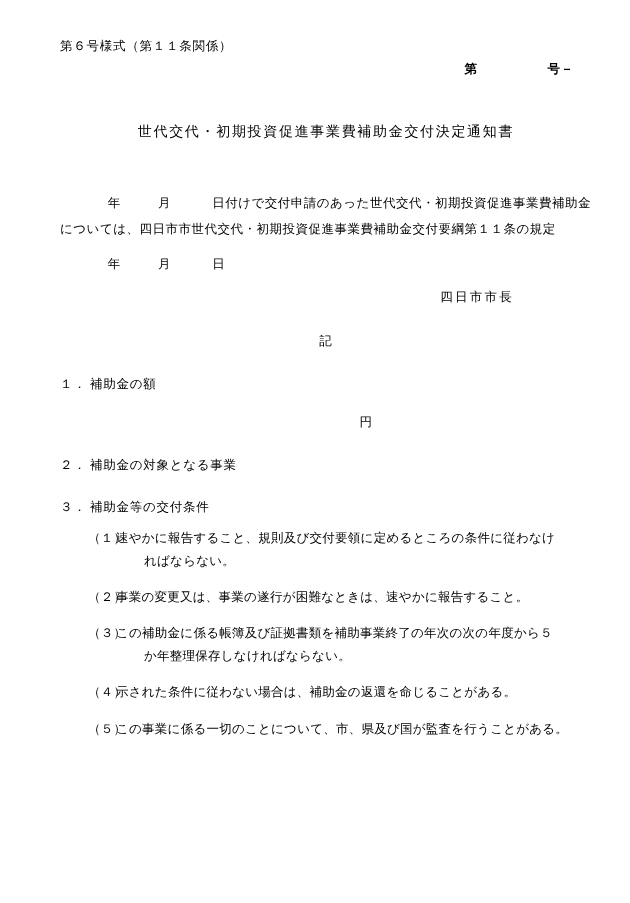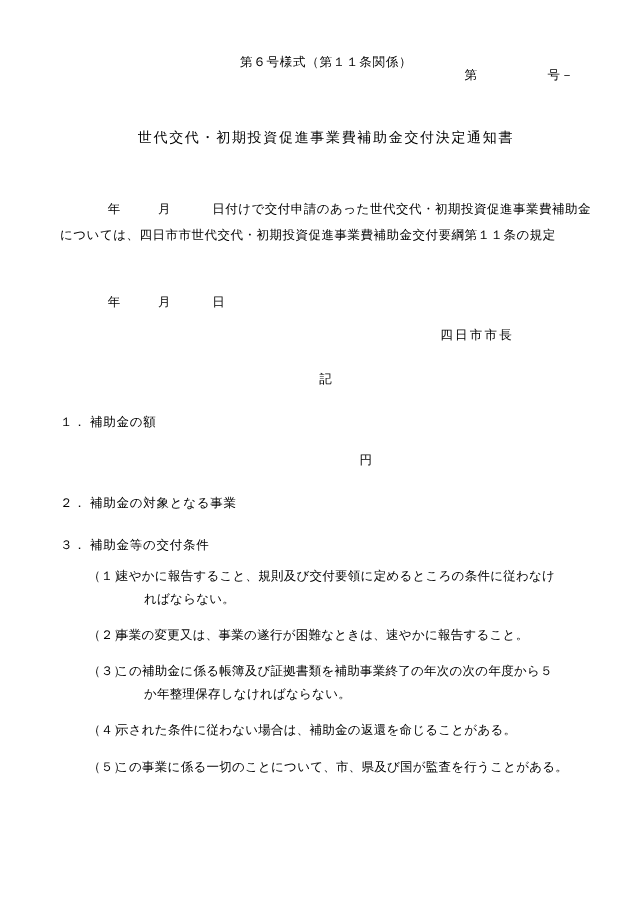--- a/index.html
+++ b/index.html
@@ -19,28 +19,28 @@
     box-sizing: border-box;
     padding: 40px 38px 40px 60px;
     font-size: 12.5px;
     line-height: 1.0;
     overflow: hidden;
   }
   .line {
     letter-spacing: 0.06em;
   }
   .row-form {
-    margin-top: 16px;
-    text-align: center;
+    margin-top: 0;
   }
   .row-number {
-    margin-top: 0;
+    margin-top: 10px;
     text-align: right;
     padding-right: 18px;
     letter-spacing: 0.06em;
+    font-weight: bold;
   }
   .num-gap {
     display: inline-block;
     width: 62px;
   }
   .addr-block {
     margin-top: 34px;
     padding-left: 366px;
   }
   .addr-line {
@@ -67,21 +67,21 @@
   }
   .gap-s {
     display: inline-block;
     width: 30px;
   }
   .gap-m {
     display: inline-block;
     width: 34px;
   }
   .date-block {
-    margin-top: 48px;
+    margin-top: 16px;
     letter-spacing: 0.04em;
   }
   .signer {
     margin-top: 20px;
     text-align: right;
     padding-right: 78px;
     letter-spacing: 0.18em;
   }
   .ki {
     margin-top: 32px;

